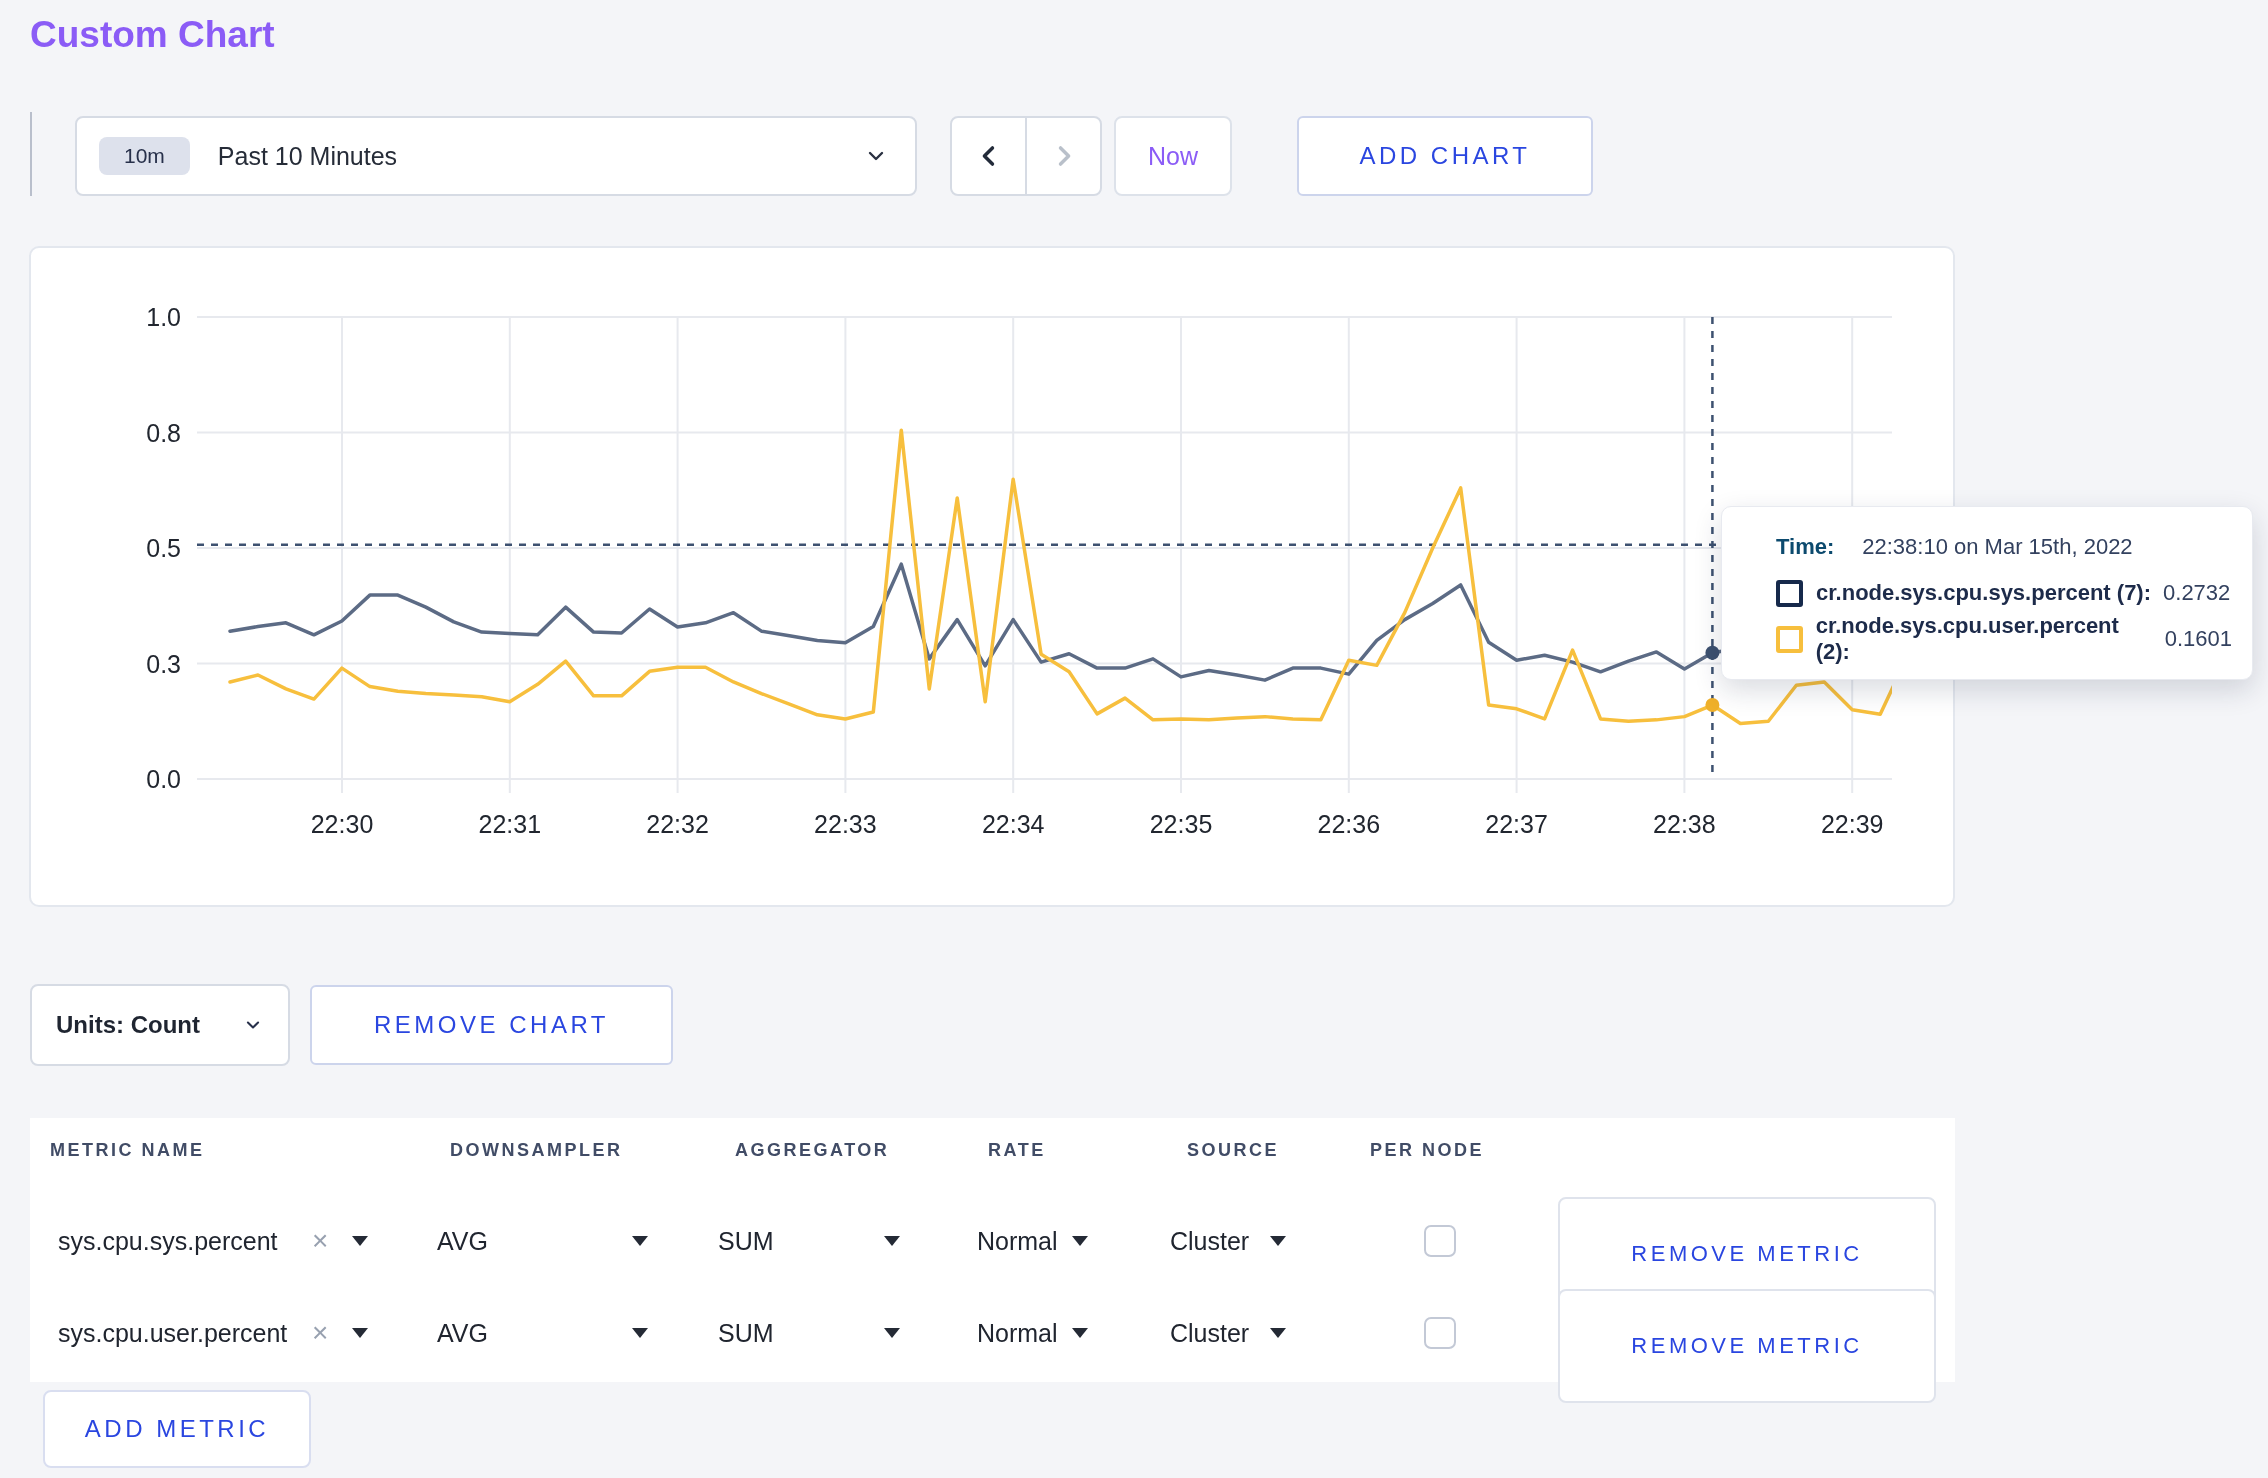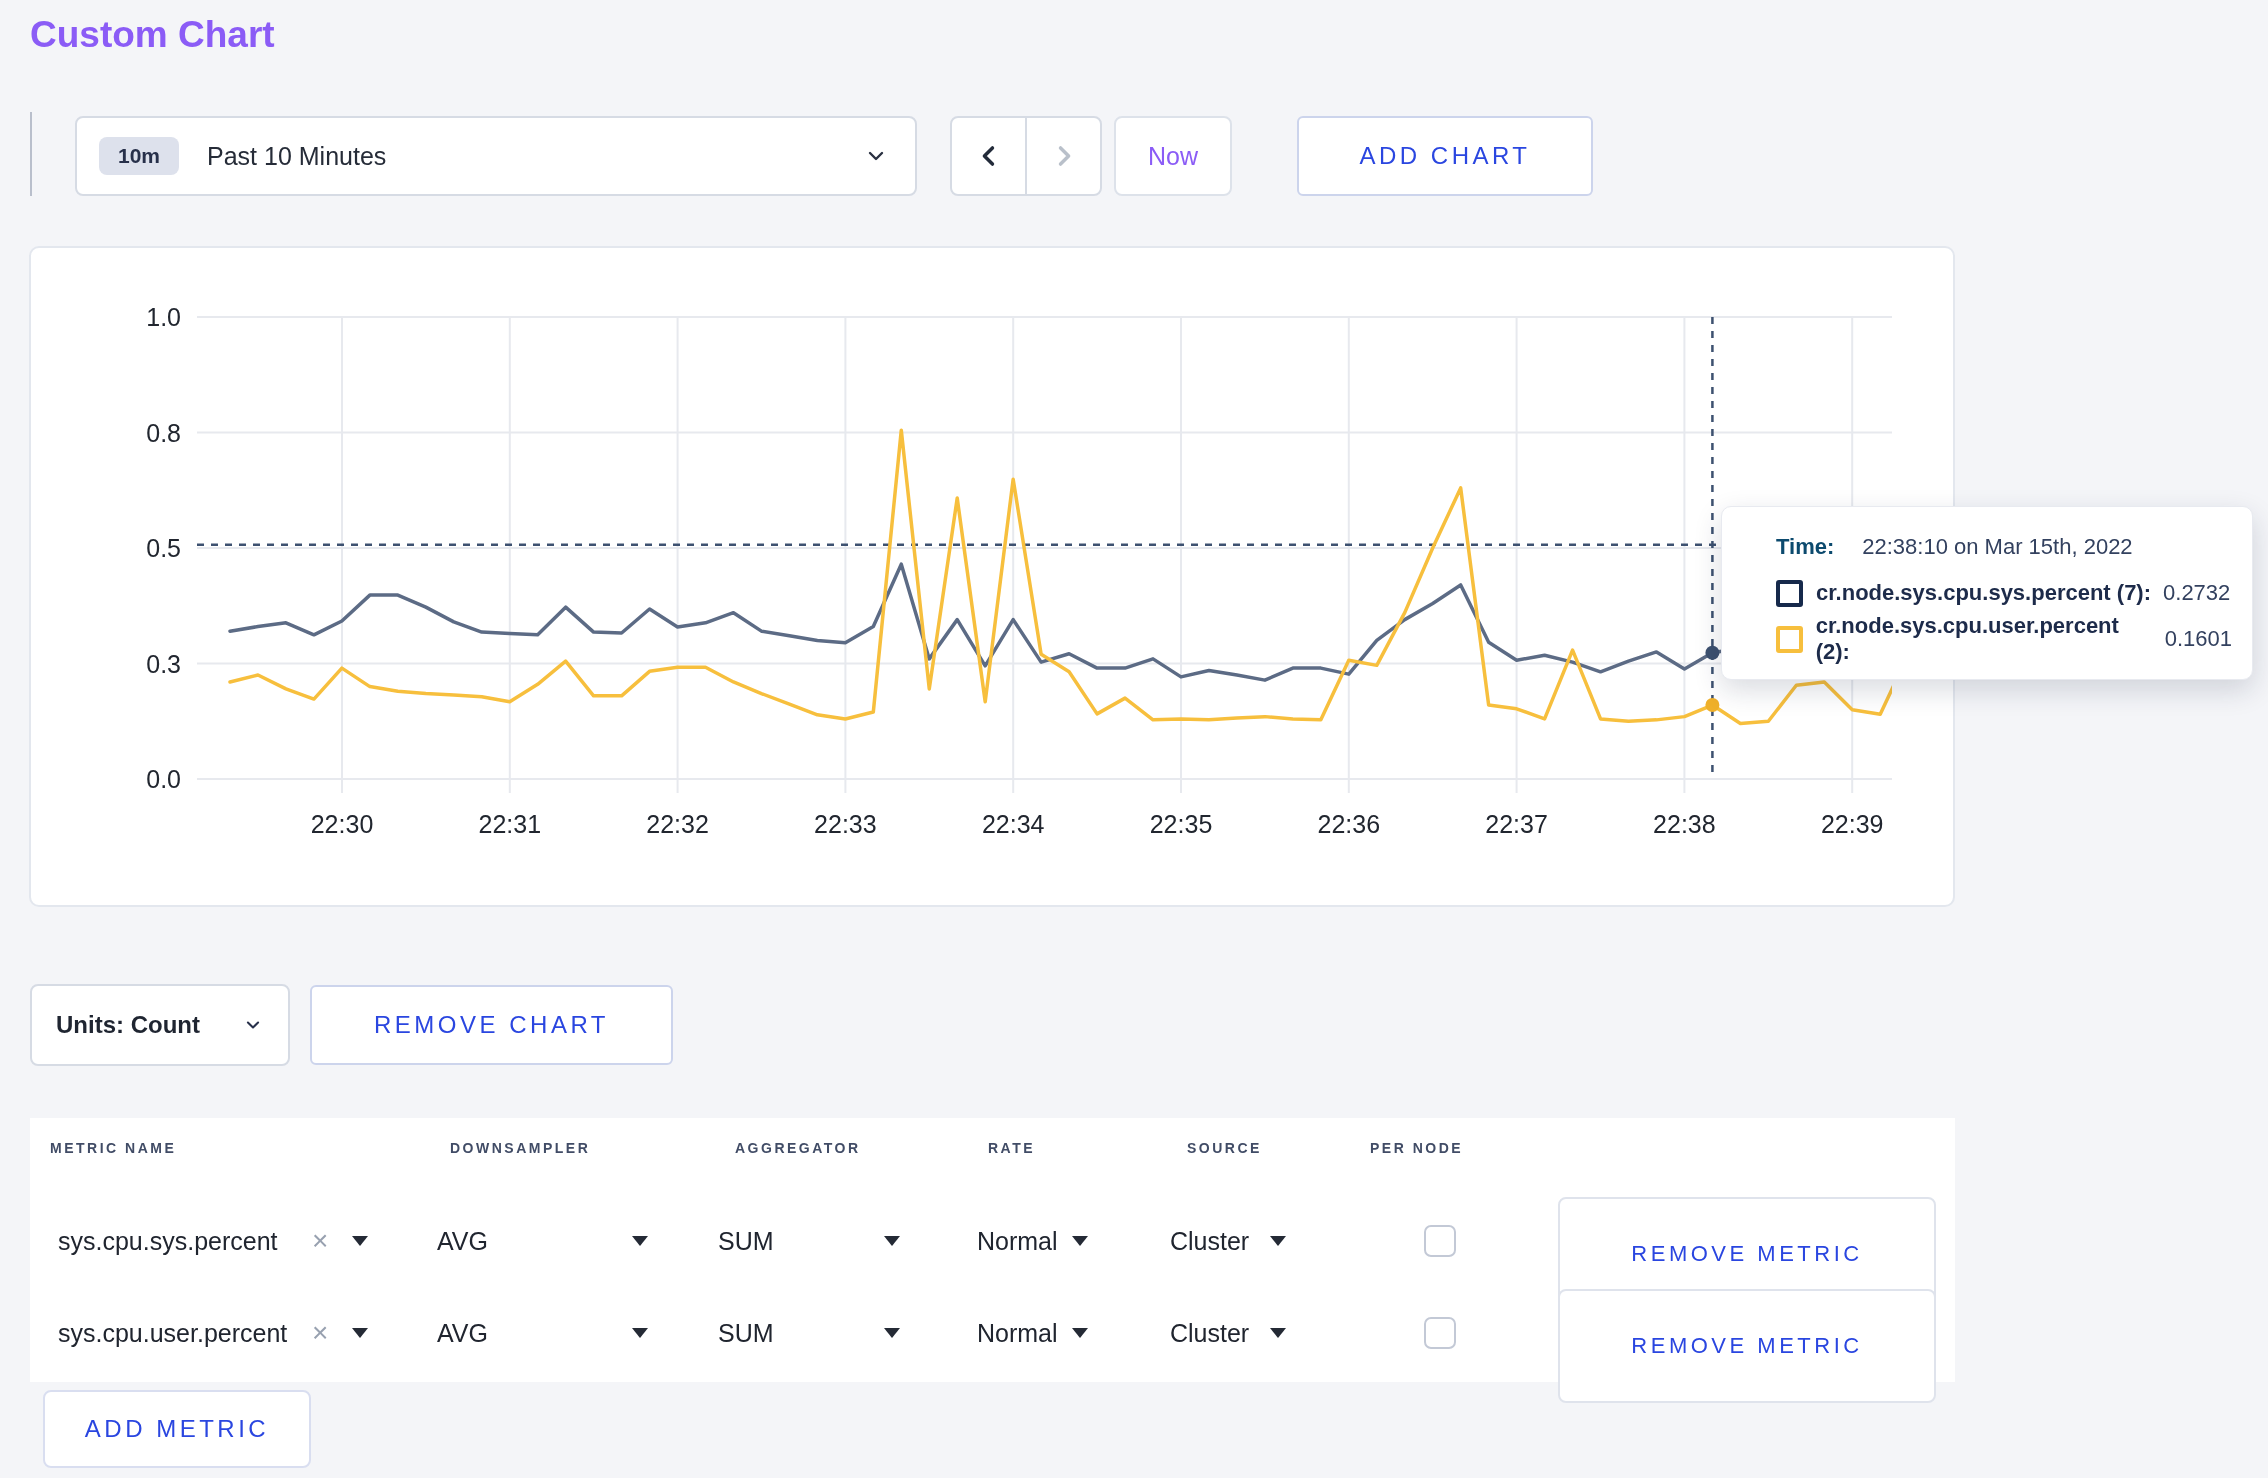--- a/index.html
+++ b/index.html
@@ -5,21 +5,21 @@
   html,body{margin:0;padding:0;}
   body{font-family:"Liberation Sans",sans-serif;background:#f4f5f8;}
   .page{position:relative;width:2268px;height:1478px;background:#f4f5f8;overflow:hidden;}
 
   .page-title{position:absolute;left:30px;top:14px;font-size:37px;font-weight:700;color:#8b5cf6;margin:0;}
 
   .toolbar-divider{position:absolute;left:30px;top:112px;width:2px;height:84px;background:#b9bfcc;}
 
   .time-select{position:absolute;left:75px;top:116px;width:842px;height:80px;background:#fff;
     border:2px solid #d6dbe4;border-radius:8px;display:flex;align-items:center;padding-left:22px;box-sizing:border-box;cursor:pointer;}
-  .badge{background:#dde1ec;border-radius:8px;padding:7px 19px;font-size:21px;font-weight:700;color:#27304a;margin-right:28px;}
+  .badge{background:#dde1ec;border-radius:8px;padding:7px 25px;font-size:21px;font-weight:400;color:#27304a;margin-right:28px;}
   .range-label{font-size:25px;color:#262c38;}
   .chev{position:absolute;right:26px;width:26px;height:26px;}
   .chev polyline{fill:none;stroke:#2a3142;stroke-width:2.4;stroke-linecap:round;stroke-linejoin:round;}
 
   .arrow-group{position:absolute;left:950px;top:116px;width:152px;height:80px;background:#fff;
     border:2px solid #d6dbe4;border-radius:8px;display:flex;box-sizing:border-box;}
   .arrow-btn{flex:1;background:none;border:none;display:flex;align-items:center;justify-content:center;cursor:pointer;padding:0;}
   .arrow-btn.left{border-right:2px solid #d6dbe4;}
   .arrow-btn svg{width:30px;height:30px;}
   .arrow-btn polyline{fill:none;stroke-width:3;stroke-linecap:round;stroke-linejoin:round;}
@@ -50,21 +50,21 @@
 
   .units-btn{position:absolute;left:30px;top:984px;width:260px;height:82px;background:#fff;
     border:2px solid #d6dbe4;border-radius:8px;display:flex;align-items:center;justify-content:space-between;
     padding:0 24px;box-sizing:border-box;font-family:inherit;cursor:pointer;}
   .units-btn .u-label{font-size:24px;font-weight:700;color:#1f2531;}
   .units-btn svg{width:22px;height:22px;}
   .units-btn polyline{fill:none;stroke:#27304a;stroke-width:2.4;stroke-linecap:round;stroke-linejoin:round;}
   .remove-chart-btn{position:absolute;left:310px;top:985px;width:363px;height:80px;}
 
   .table-card{position:absolute;left:30px;top:1118px;width:1925px;height:264px;background:#fff;}
-  .th{position:absolute;top:1140px;font-size:14px;font-weight:700;letter-spacing:2.5px;color:#414c66;}
+  .th{position:absolute;top:1140px;font-size:18px;font-weight:700;letter-spacing:2.5px;color:#414c66;}
   .h-metric{left:50px;} .h-down{left:450px;} .h-agg{left:735px;} .h-rate{left:988px;} .h-source{left:1187px;} .h-pernode{left:1370px;}
 
   .metric-row{position:absolute;left:30px;width:1925px;height:90px;}
   .row1{top:1196px;} .row2{top:1288px;}
   .cell{position:absolute;top:50%;transform:translateY(-50%);}
   .cell-text{font-size:25px;color:#20252f;}
   .x-icon{font-size:28px;color:#98a1b0;cursor:pointer;}
   .caret{width:0;height:0;border-left:8px solid transparent;border-right:8px solid transparent;border-top:10px solid #242a35;display:inline-block;}
   .checkbox{position:absolute;top:50%;transform:translateY(-50%);left:1394px;width:28px;height:28px;
     border:2px solid #c3c9d6;border-radius:7px;background:#fff;cursor:pointer;}

